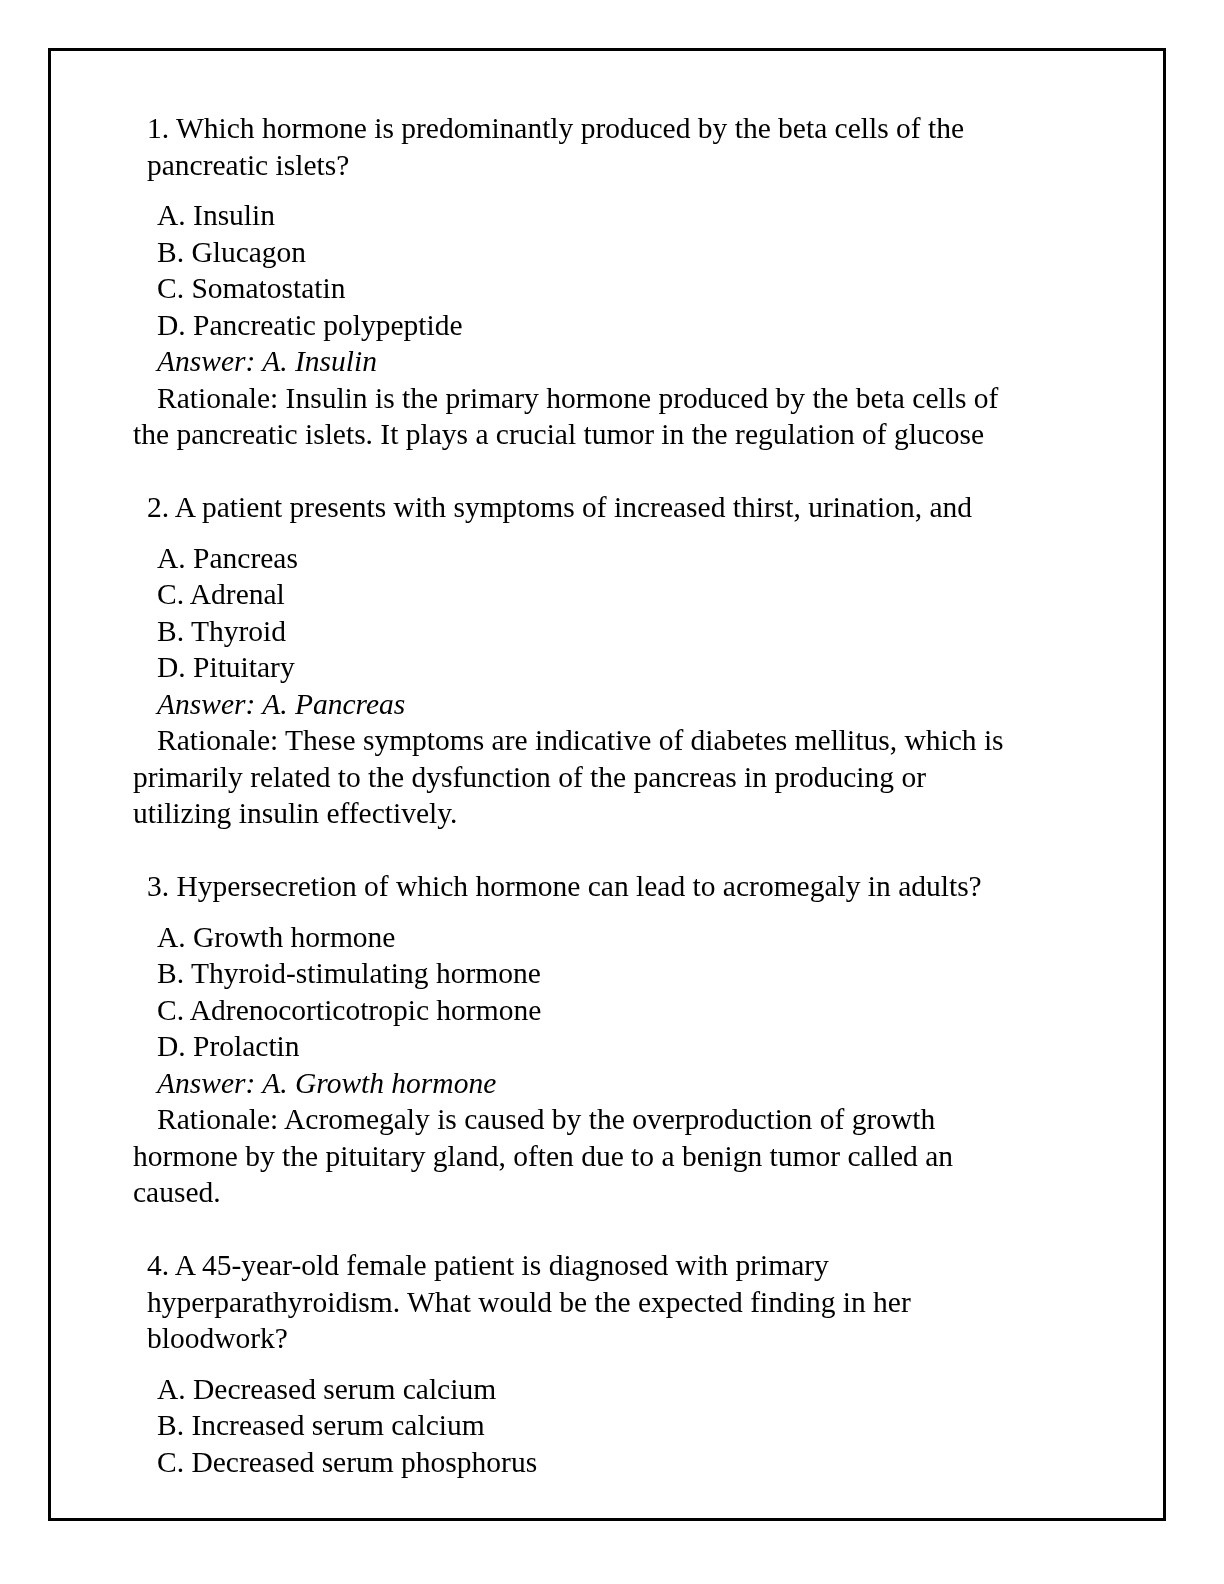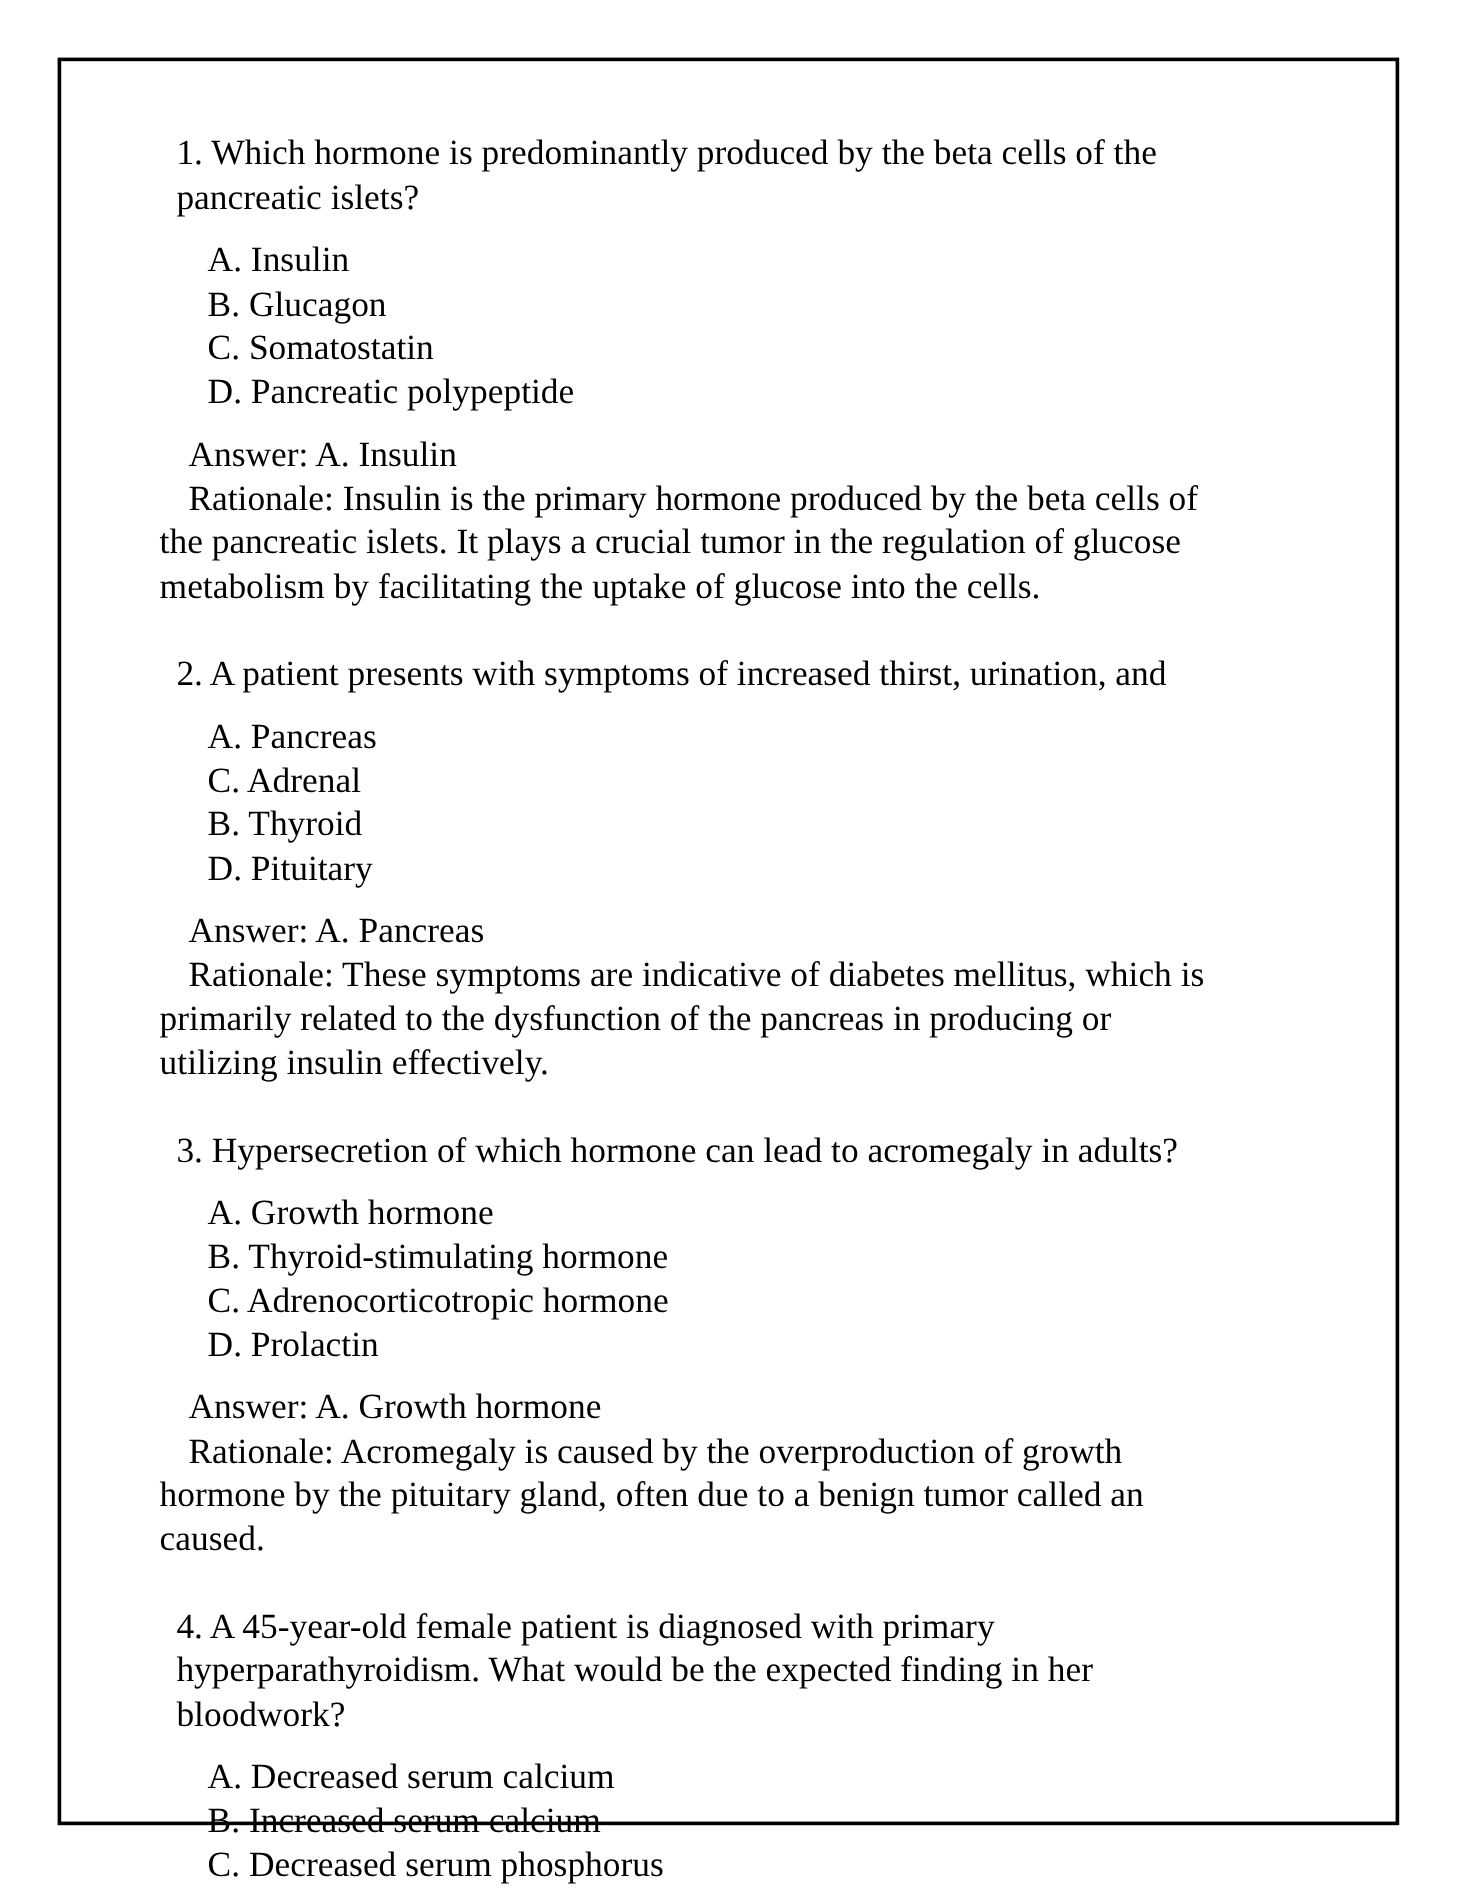--- a/index.html
+++ b/index.html
@@ -37,30 +37,31 @@
     }
     .q-stem {
       margin: 14px;
     }
     .line {
       display: block;
       white-space: pre;
     }
     .options {
       list-style: none;
-      margin: 16px;
+      margin: 0;
       padding: 0;
     }
     .options li {
       padding-left: 24px;
       white-space: pre;
     }
     .answer {
       padding-left: 24px;
       white-space: pre;
+      font-style: italic;
     }
     .rationale .line:first-child {
       padding-left: 24px;
     }
   </style>
 </head>
 <body>
 
 <div class="page-frame"></div>
 
@@ -74,21 +75,20 @@
     <ul class="options">
       <li>A. Insulin</li>
       <li>B. Glucagon</li>
       <li>C. Somatostatin</li>
       <li>D. Pancreatic polypeptide</li>
     </ul>
     <div class="answer">Answer: A. Insulin</div>
     <div class="rationale">
       <span class="line">Rationale: Insulin is the primary hormone produced by the beta cells of</span>
       <span class="line">the pancreatic islets. It plays a crucial tumor in the regulation of glucose</span>
-      <span class="line">metabolism by facilitating the uptake of glucose into the cells.</span>
     </div>
   </section>
 
   <section class="question">
     <p class="q-stem">
       <span class="line">2. A patient presents with symptoms of increased thirst, urination, and</span>
     </p>
     <ul class="options">
       <li>A. Pancreas</li>
       <li>C. Adrenal</li>

